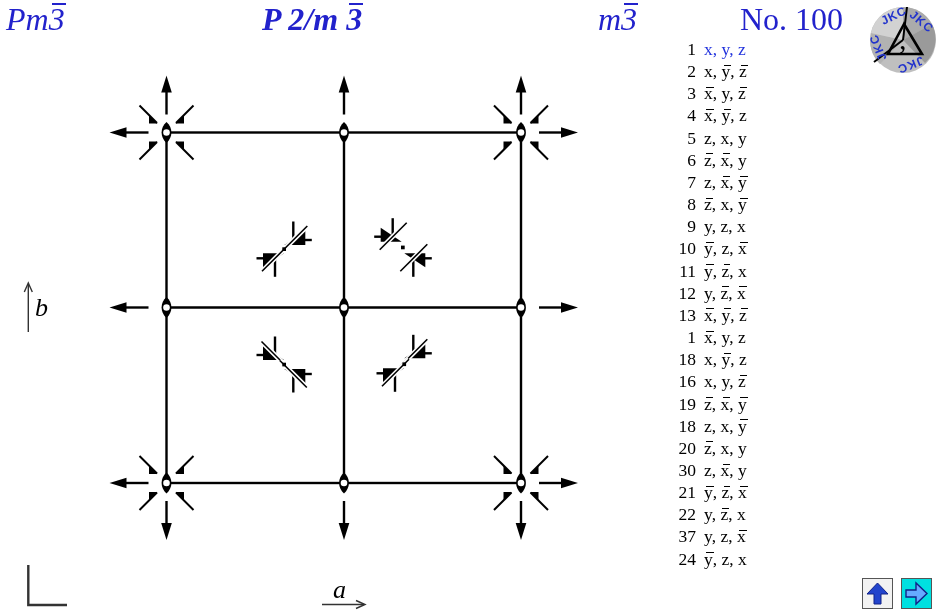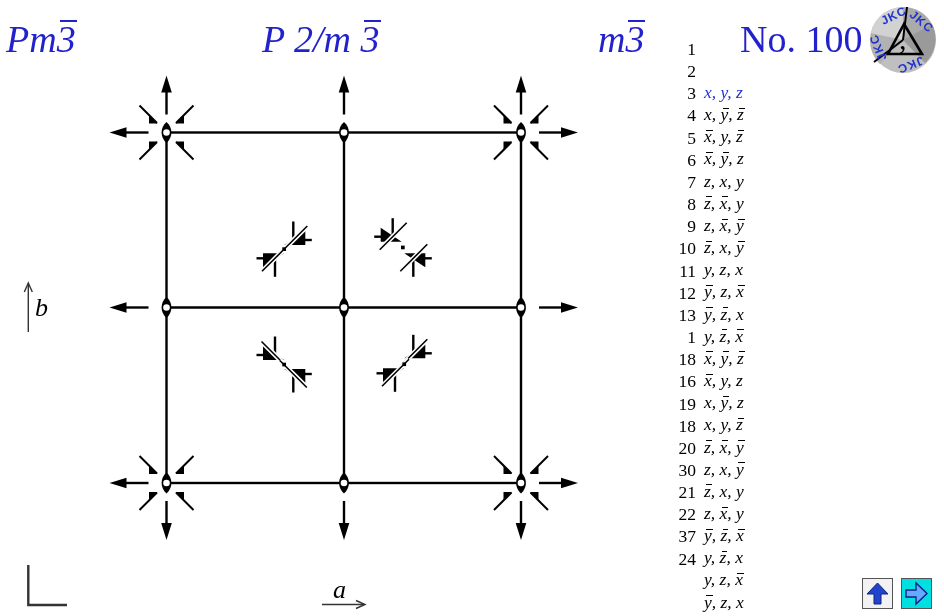--- a/index.html
+++ b/index.html
@@ -1,33 +1,33 @@
 <!DOCTYPE html>
 <html><head>
 <meta charset="utf-8">
 <style>
   html,body{margin:0;padding:0;}
   body{
     width:944px;height:616px;position:relative;background:#ffffff;overflow:hidden;
     font-family:"Liberation Serif","DejaVu Serif",serif;
   }
   
-  .hdr{position:absolute;top:17px;height:34px;font-size:38px;color:#2222cc;white-space:nowrap;}
+  .hdr{position:absolute;top:1px;height:34px;font-size:32px;color:#2222cc;white-space:nowrap;}
   .hdr .it{font-style:italic;}
   .hdr-1{left:6px;}
-  .hdr-2{left:262px;}
+  .hdr-2{left:262px;font-weight:bold;}
   .hdr-3{left:598px;}
   .hdr-4{left:740px;}
   .barhdr{position:relative;font-style:italic;}
   .barhdr::after{content:"";position:absolute;left:3px;right:-1px;top:2px;border-top:2px solid #2222cc;}
   
   #poslist{position:absolute;left:672px;top:38px;width:160px;}
   .prow{display:flex;height:22.17px;line-height:22.17px;font-size:17.5px;color:#000;}
   .prow .num{width:24px;text-align:right;flex:0 0 auto;}
-  .prow .coords{margin-left:8px;font-style:italic;white-space:nowrap;margin-top:43px;}
+  .prow .coords{margin-left:8px;white-space:nowrap;}
   .prow.hl .coords{color:#2233dd;}
   .ov{position:relative;}
   .ov::after{content:"";position:absolute;left:2px;right:-1px;top:3.6px;border-top:1.5px solid #000;}
   
   #diagram{position:absolute;left:0;top:0;}
   
   #logo{position:absolute;left:866px;top:3px;}
   
   .navbtn{position:absolute;top:578px;width:31px;height:31px;padding:0;border:1px solid #555;
           background:#f2f2f2;cursor:pointer;}

